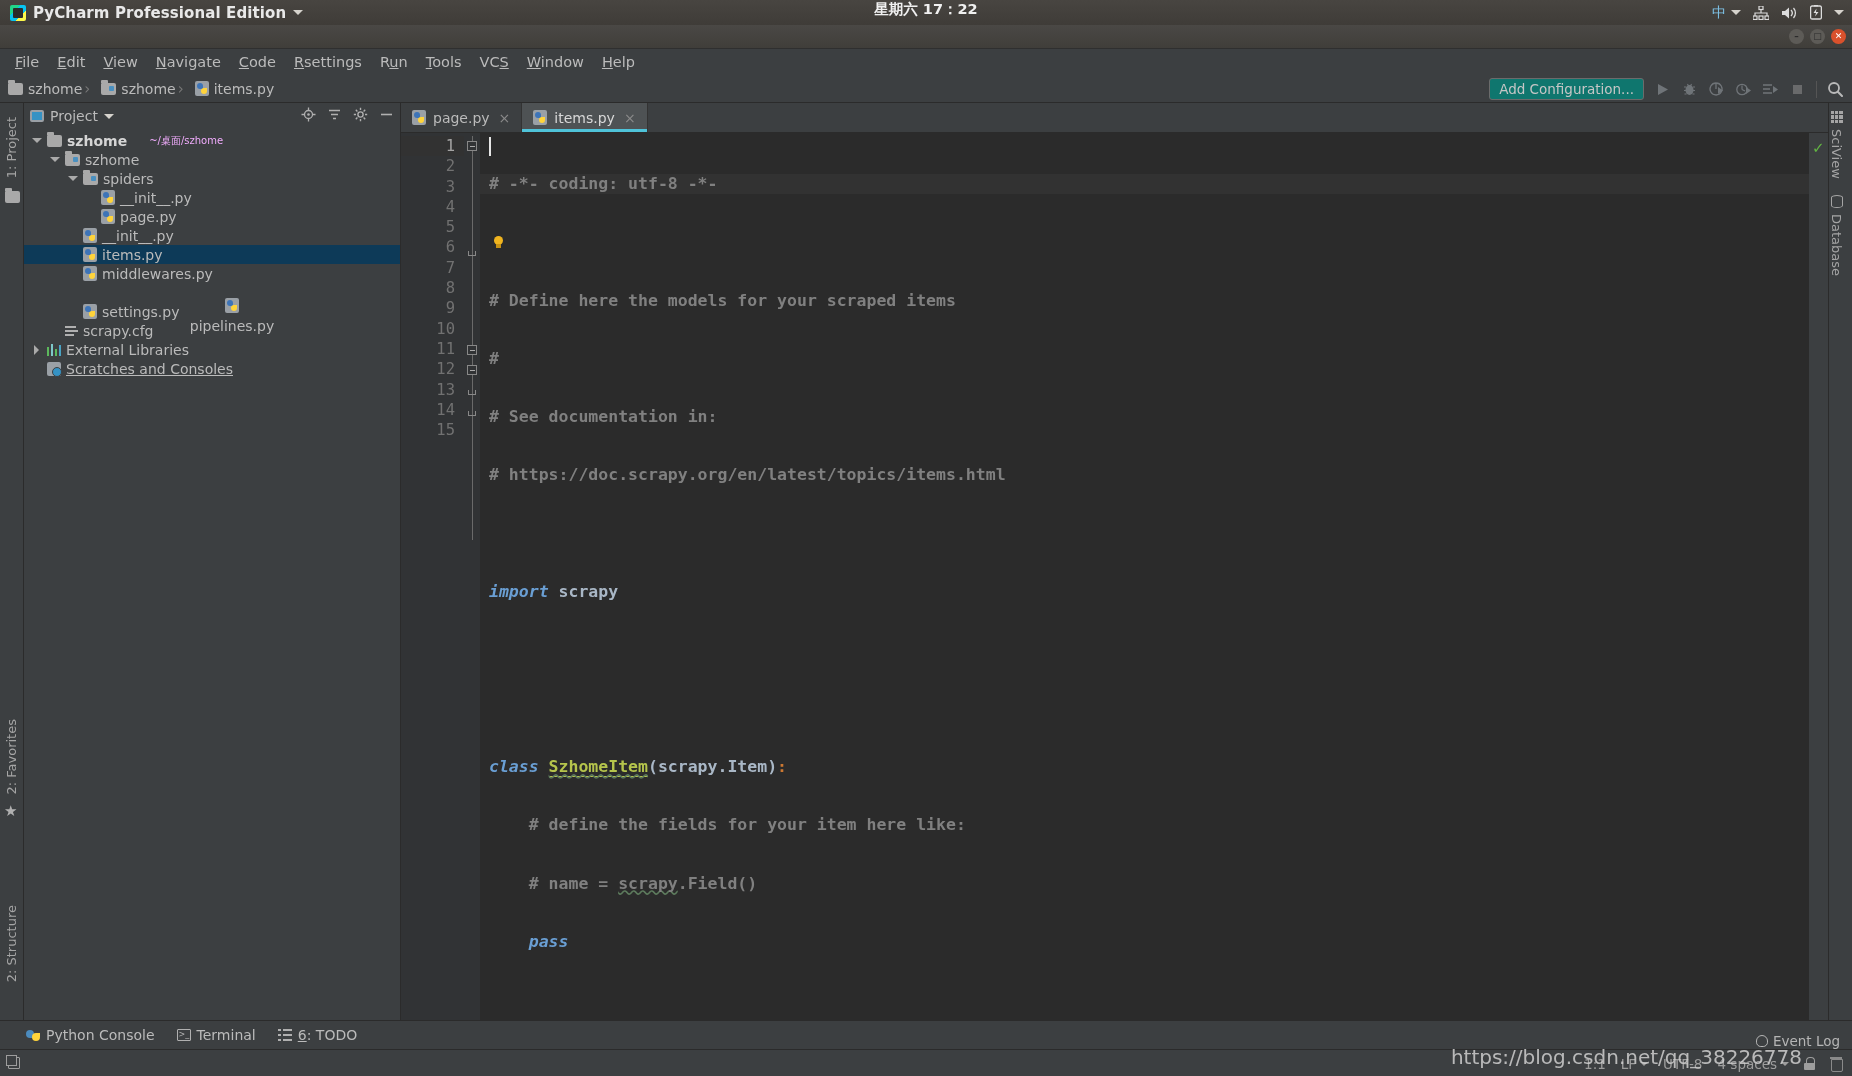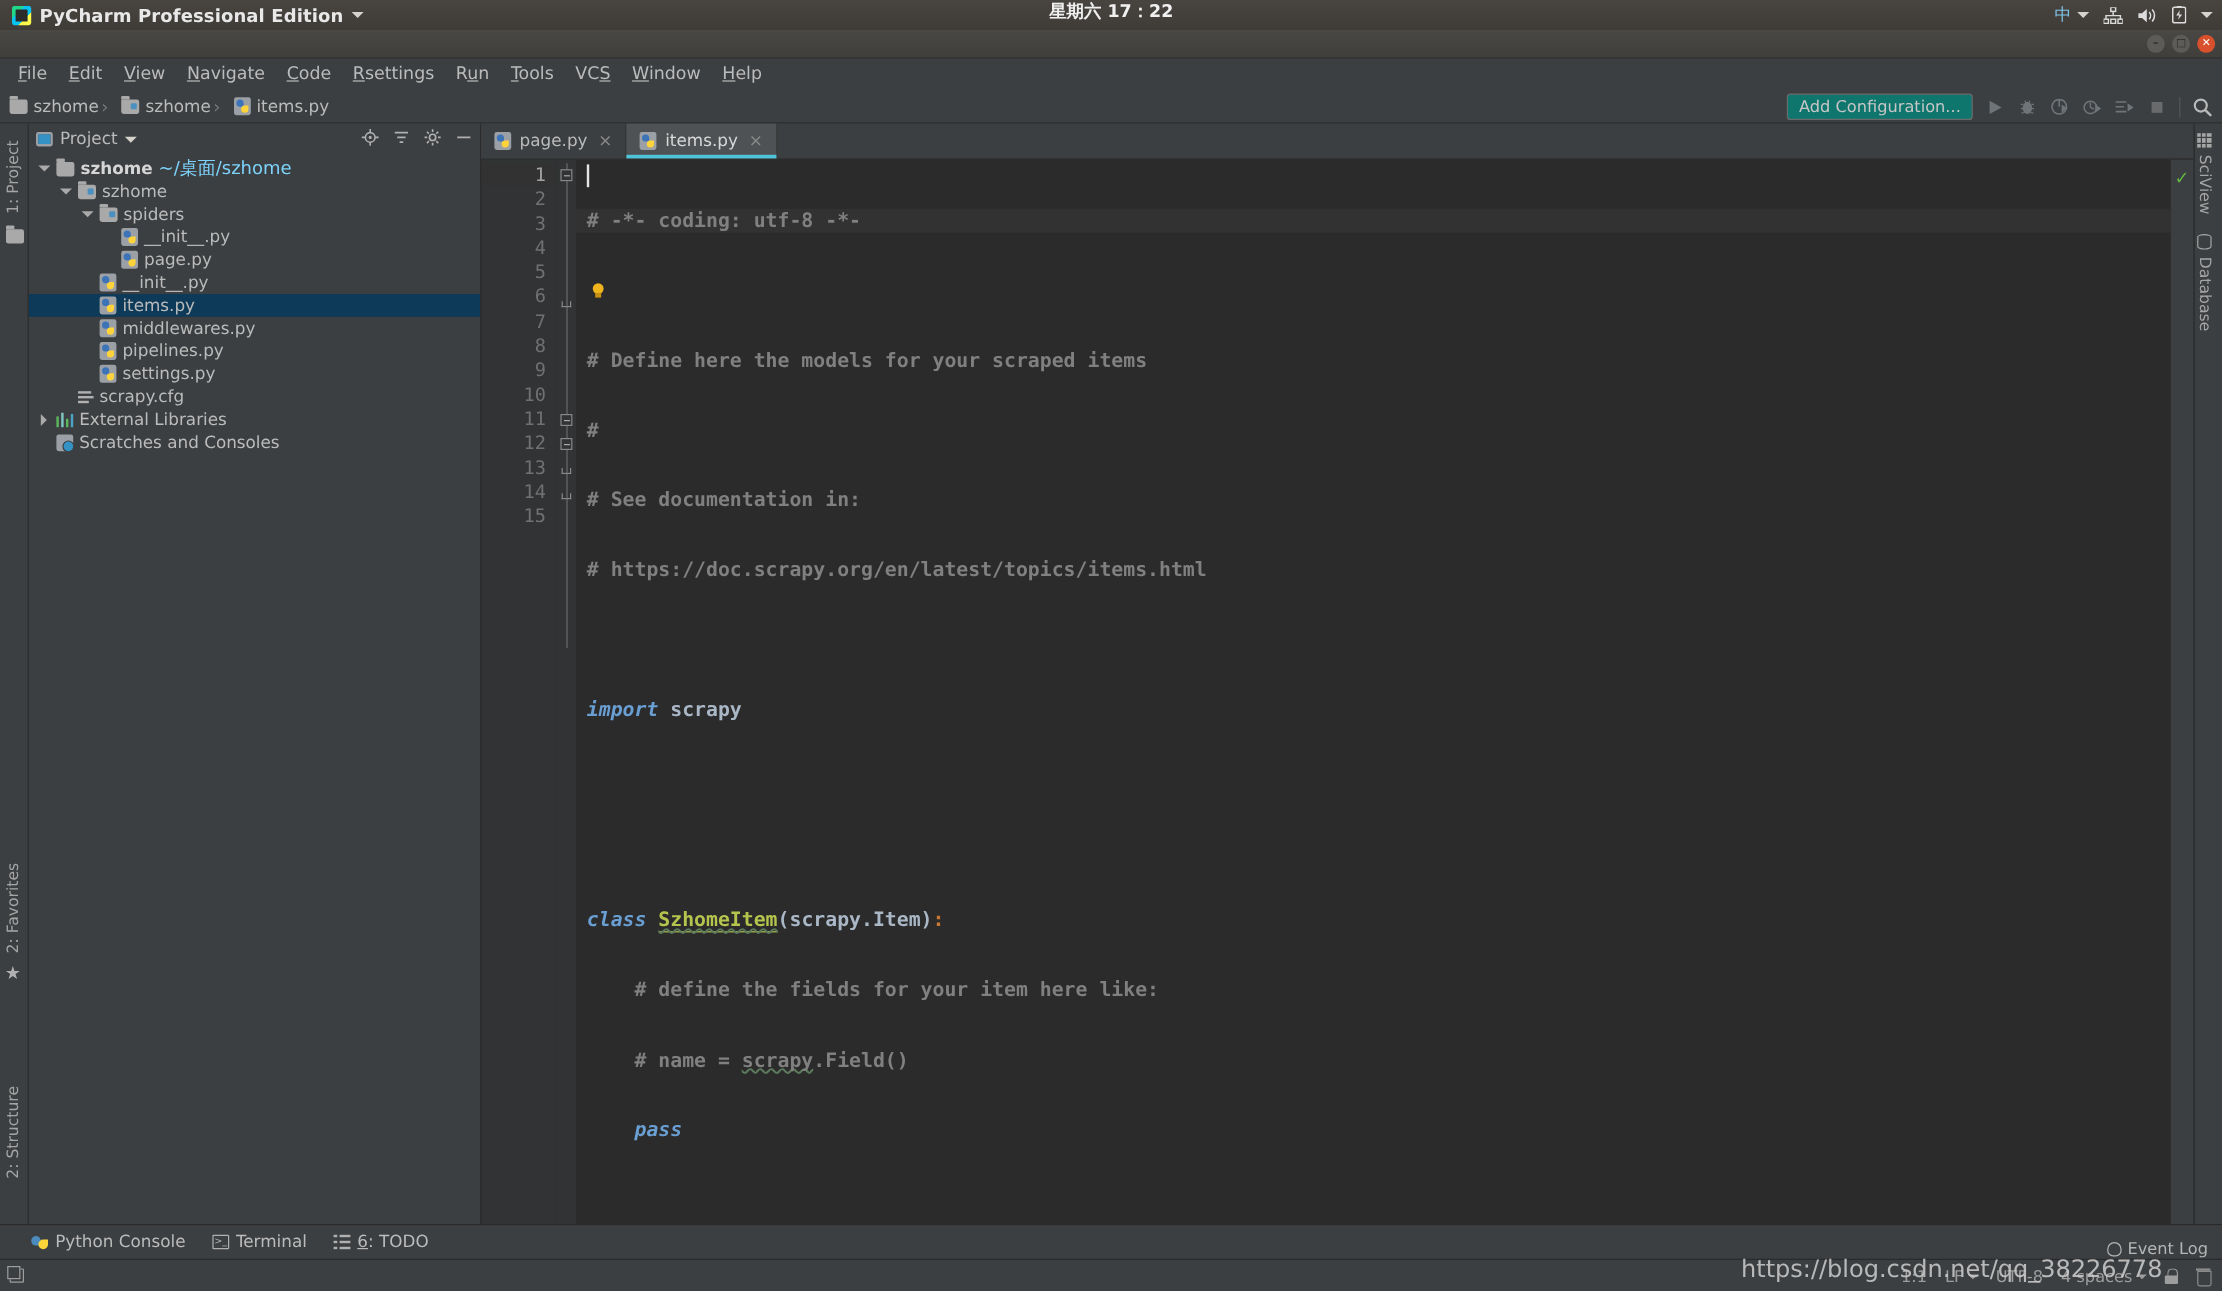--- a/index.html
+++ b/index.html
@@ -161,21 +161,21 @@
   }
   .twist.open::after {
     content:""; position:absolute; left:0; top:2px;
     border-left: 5px solid transparent; border-right: 5px solid transparent; border-top: 5px solid #aaa;
   }
   .twist.closed::after {
     content:""; position:absolute; left:2px; top:0;
     border-top: 5px solid transparent; border-bottom: 5px solid transparent; border-left: 5px solid #aaa;
   }
   .trow .tname.bold { font-weight: bold; color: #d5d5d5; }
-  .tpath { color: #7dd3fc; font-size: 15px; margin-left: 0; }
+  .tpath { color: #f0abfc; font-size: 10px; margin-left: 17px; }
   .ico-cfg {
     width: 13px; height: 14px; flex: none; position: relative;
     display: flex; flex-direction: column; justify-content: center; gap: 2px;
   }
   .ico-cfg i { display:block; height: 2px; background: #b0b0b0; }
   .ico-cfg i:nth-child(1){ width: 11px; }
   .ico-cfg i:nth-child(2){ width: 13px; }
   .ico-cfg i:nth-child(3){ width: 9px; }
   .ico-lib {
     width: 14px; height: 13px; flex:none; display: flex; align-items: flex-end; gap: 1.5px;
@@ -569,21 +569,21 @@
           <div class="trow selected" style="padding-left: 44px;">
             <span class="twist"></span>
             <span class="ico-py"></span>
             <span class="tname">items.py</span>
           </div>
           <div class="trow" style="padding-left: 44px;">
             <span class="twist"></span>
             <span class="ico-py"></span>
             <span class="tname">middlewares.py</span>
           </div>
-          <div class="trow" style="padding-left: 44px;">
+          <div class="trow" style="padding-left: 44px; flex-direction: column;">
             <span class="twist"></span>
             <span class="ico-py"></span>
             <span class="tname">pipelines.py</span>
           </div>
           <div class="trow" style="padding-left: 44px;">
             <span class="twist"></span>
             <span class="ico-py"></span>
             <span class="tname">settings.py</span>
           </div>
           <div class="trow" style="padding-left: 26px;">
@@ -598,21 +598,21 @@
           <div class="trow" style="padding-left: 8px;">
             <span class="twist closed"></span>
             <span class="ico-lib">
               <i></i>
               <i></i>
               <i></i>
               <i></i>
             </span>
             <span class="tname">External Libraries</span>
           </div>
-          <div class="trow" style="padding-left: 8px;">
+          <div class="trow" style="padding-left: 8px; text-decoration: underline;">
             <span class="twist"></span>
             <span class="ico-scratch"></span>
             <span class="tname">Scratches and Consoles</span>
           </div>
         </div>
     </div>
 
     <div id="editor-area">
       <div id="tabs">
         <div class="etab">

